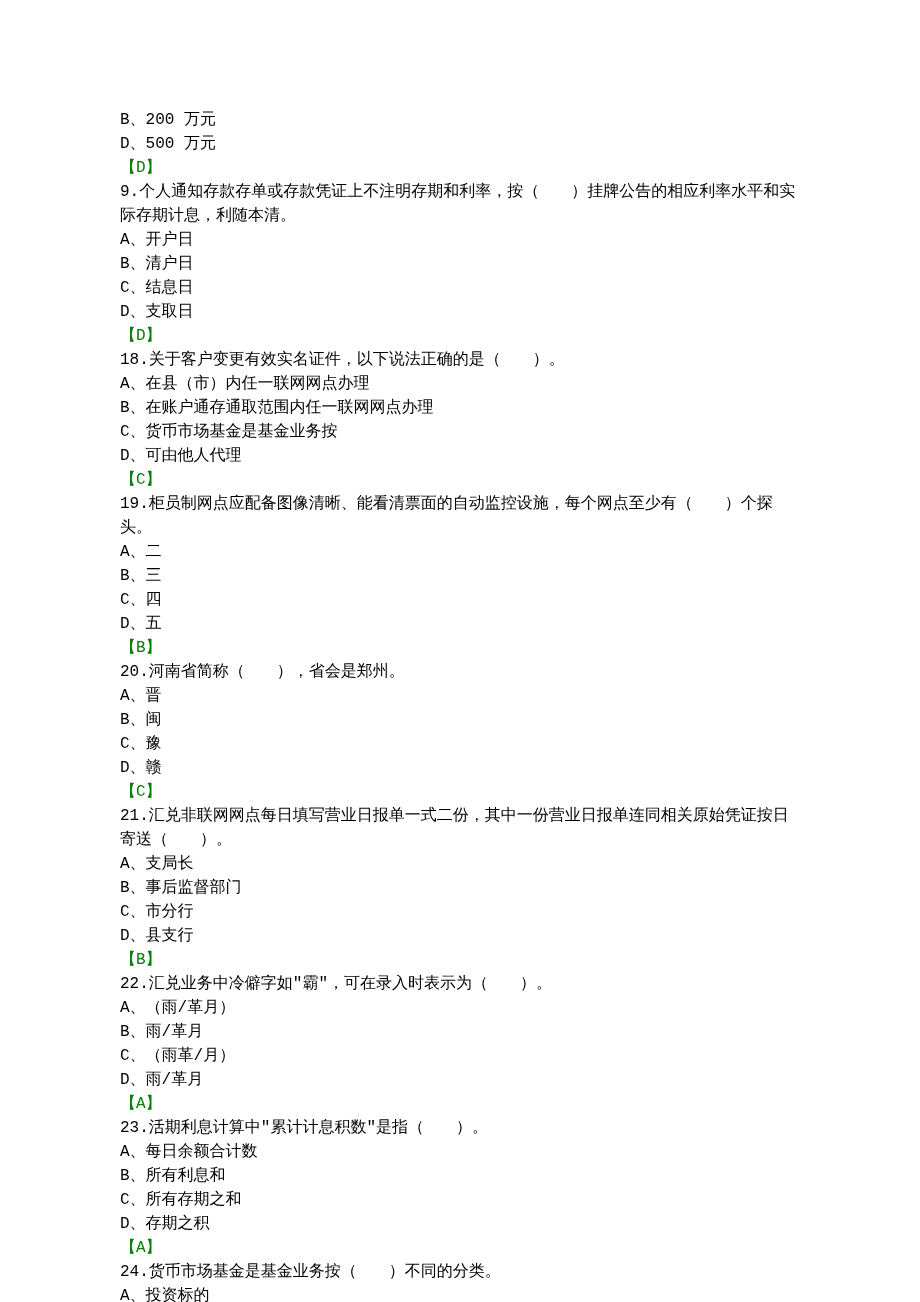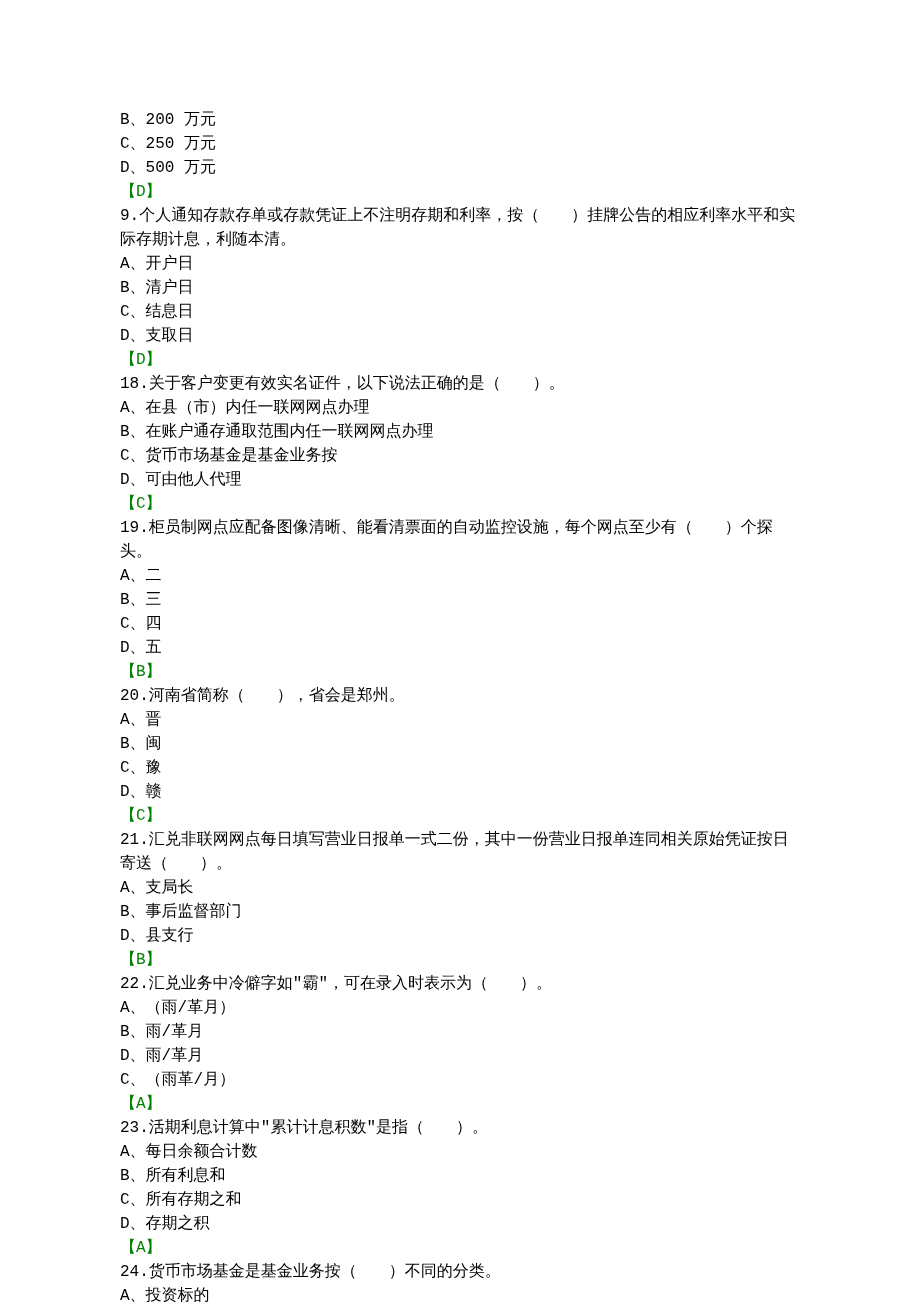--- a/index.html
+++ b/index.html
@@ -23,21 +23,20 @@
   }
   .answer {
     color: #008000;
   }
 </style>
 </head>
 <body>
 
 <div class="page" id="page-root">
     <div class="line">B、200 万元</div>
-    <div class="line">C、250 万元</div>
     <div class="line">D、500 万元</div>
     <div class="line answer">【D】</div>
     <div class="line">9.个人通知存款存单或存款凭证上不注明存期和利率，按（　　）挂牌公告的相应利率水平和实际存期计息，利随本清。</div>
     <div class="line">A、开户日</div>
     <div class="line">B、清户日</div>
     <div class="line">C、结息日</div>
     <div class="line">D、支取日</div>
     <div class="line answer">【D】</div>
     <div class="line">18.关于客户变更有效实名证件，以下说法正确的是（　　）。</div>
     <div class="line">A、在县（市）内任一联网网点办理</div>
@@ -53,27 +52,28 @@
     <div class="line answer">【B】</div>
     <div class="line">20.河南省简称（　　），省会是郑州。</div>
     <div class="line">A、晋</div>
     <div class="line">B、闽</div>
     <div class="line">C、豫</div>
     <div class="line">D、赣</div>
     <div class="line answer">【C】</div>
     <div class="line">21.汇兑非联网网点每日填写营业日报单一式二份，其中一份营业日报单连同相关原始凭证按日寄送（　　）。</div>
     <div class="line">A、支局长</div>
     <div class="line">B、事后监督部门</div>
+    <div class="line">C、市分行</div>
     <div class="line">D、县支行</div>
     <div class="line answer">【B】</div>
     <div class="line">22.汇兑业务中冷僻字如"霸"，可在录入时表示为（　　）。</div>
     <div class="line">A、（雨/革月）</div>
     <div class="line">B、雨/革月</div>
+    <div class="line">C、（雨革/月）</div>
     <div class="line">D、雨/革月</div>
-    <div class="line">C、（雨革/月）</div>
     <div class="line answer">【A】</div>
     <div class="line">23.活期利息计算中"累计计息积数"是指（　　）。</div>
     <div class="line">A、每日余额合计数</div>
     <div class="line">B、所有利息和</div>
     <div class="line">C、所有存期之和</div>
     <div class="line">D、存期之积</div>
     <div class="line answer">【A】</div>
     <div class="line">24.货币市场基金是基金业务按（　　）不同的分类。</div>
     <div class="line">A、投资标的</div>
   </div>

